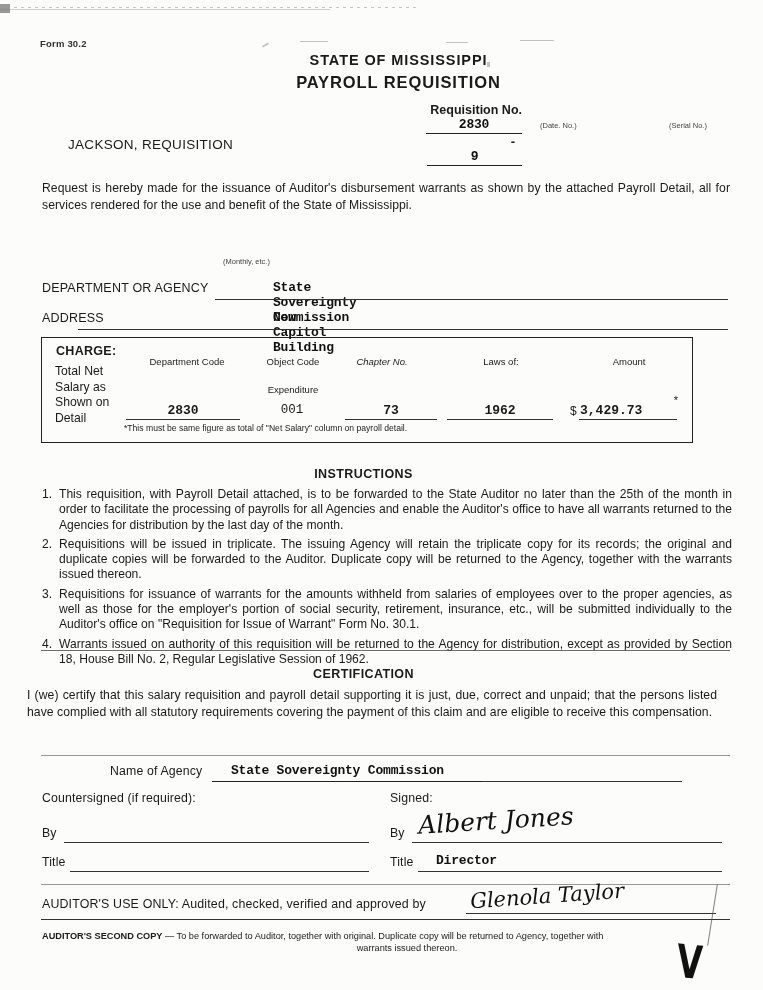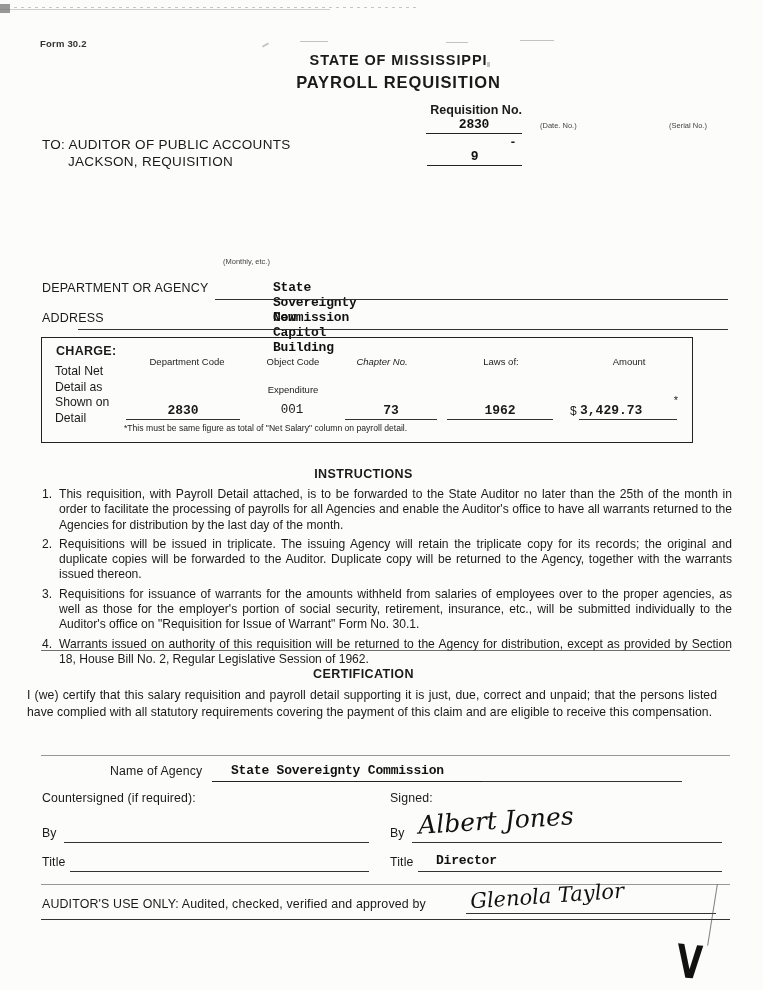--- a/index.html
+++ b/index.html
@@ -145,24 +145,24 @@
   <div class="req-row">
     <span class="req-label">Requisition No.</span>
     <span class="ul typed" style="width:96px;padding-bottom:1px;margin-left:2px;">2830</span>
     <span style="width:18px;text-align:center;font-size:13px;">-</span>
     <span class="ul typed" style="width:95px;padding-bottom:1px;">9</span>
   </div>
   <div class="subnote" style="left:540px;top:121px;">(Date. No.)</div>
   <div class="subnote" style="left:669px;top:121px;">(Serial No.)</div>
 
   <div class="to-block">
-    <span>TO: AUDITOR OF PUBLIC ACCOUNTS</span>
     <span class="l2">JACKSON, REQUISITION</span>
   </div>
 
+  <div class="para p-request">Request is hereby made for the issuance of Auditor's disbursement warrants as shown by the attached Payroll Detail, all for services rendered for the use and benefit of the State of Mississippi.</div>
 
   <div class="subnote" style="left:223px;top:257px;">(Monthly, etc.)</div>
 
   <div class="dept-row">
     <span>DEPARTMENT OR AGENCY</span>
     <span class="typed" style="position:absolute;left:231px;top:-1px;">State Sovereignty Commission</span>
   </div>
   <div class="line" style="left:215px;top:299px;width:513px;"></div>
 
   <div class="addr-row">
@@ -176,21 +176,21 @@
 
     <div class="col-head" style="left:90px;top:19px;width:110px;">Department Code</div>
     <div class="col-head" style="left:205px;top:9px;width:92px;margin-top:38px;">Expenditure</div>
     <div class="col-head" style="left:205px;top:19px;width:92px;">Object Code</div>
     <div class="col-head" style="left:293px;top:19px;width:94px;font-style:italic;">Chapter No.</div>
     <div class="col-head" style="left:412px;top:19px;width:94px;">Laws of:</div>
     <div class="col-head" style="left:540px;top:19px;width:94px;">Amount</div>
 
     <div class="leftstack">
       <div>Total Net</div>
-      <div>Detail as</div>
+      <div>Salary as</div>
       <div>Shown on</div>
       <div>Detail</div>
     </div>
 
     <div class="asterisk">*</div>
 
     <div class="cellval" style="left:82px;top:65px;width:118px;">2830</div>
     <div class="cellline" style="left:84px;top:81px;width:114px;"></div>
 
     <div class="cellval" style="left:207px;top:65px;width:86px;font-weight:normal;font-size:12.5px;">001</div>
@@ -259,14 +259,19 @@
 
   <div class="rule dotty" style="top:884px;opacity:.6;"></div>
 
   <div class="fld-label" style="left:42px;top:897px;font-size:12.4px;">AUDITOR'S USE ONLY: Audited, checked, verified and approved by</div>
   <div class="handwrite small" style="left:470px;top:884px;">Glenola Taylor</div>
   <div class="line" style="left:466px;top:913px;width:250px;"></div>
   <div class="rule" style="top:919px;border-top:1.6px solid #333;"></div>
   <div class="diag" style="left:712px;top:884px;"></div>
   <div class="bigcheck" style="left:672px;top:935px;">V</div>
 
+  <div class="footer-note">
+    <b>AUDITOR'S SECOND COPY</b>
+    <span>— To be forwarded to Auditor, together with original.  Duplicate copy will be returned to Agency, together with</span>
+    <span class="ctr">warrants issued thereon.</span>
+  </div>
 
 </div>
 
 </body></html>

